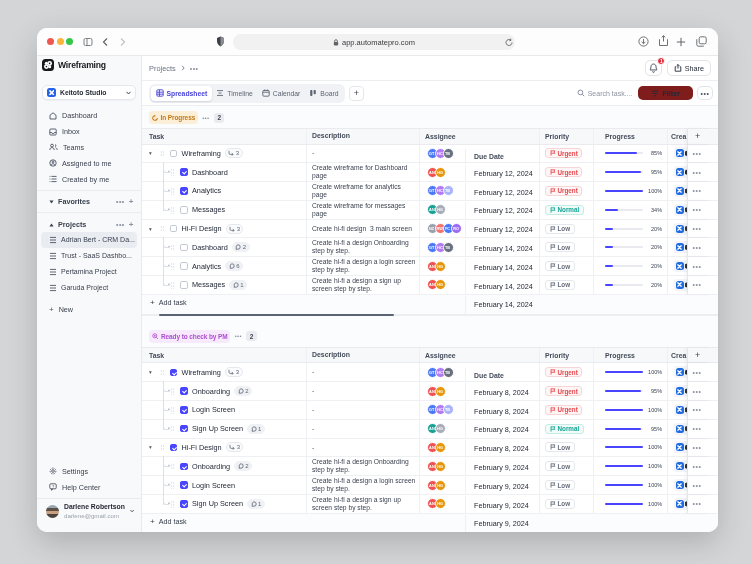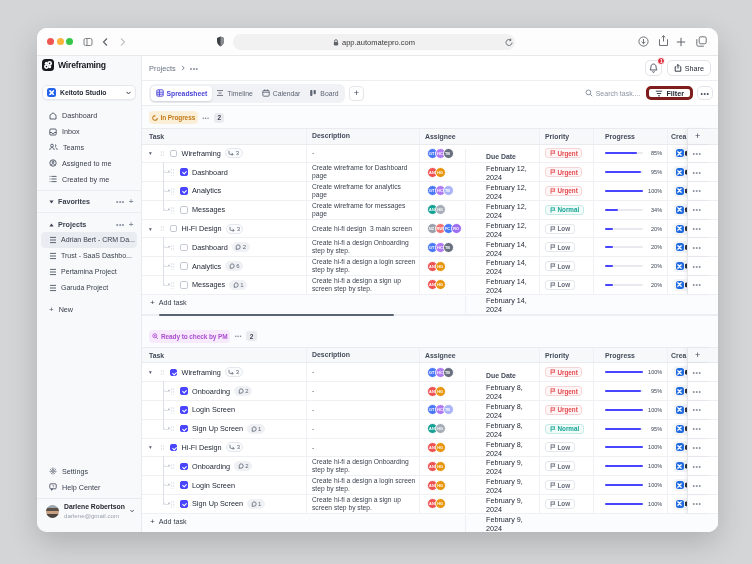--- a/index.html
+++ b/index.html
@@ -45,36 +45,36 @@
 .bell { position:relative; width:17px; height:16px; margin-right:5px; border:1px solid #e2e4e9; border-radius:5px; background:#fff; display:flex; align-items:center; justify-content:center; }
 .bell b { position:absolute; top:-4px; right:-4.5px; min-width:8px; height:8px; background:#e02d3c; color:#fff; font-size:5px; border-radius:4px; display:flex; align-items:center; justify-content:center; font-weight:bold; border:1px solid #fff; }
 .share-btn { display:flex; align-items:center; gap:3px; border:1px solid #e2e4e9; border-radius:5px; height:16px; padding:0 6px; font-size:7.2px; font-weight:500; color:#232936; background:#fff; }
 
 .toolbar { height:25px; background:#fff; border-bottom:1px solid #eceef1; display:flex; align-items:center; padding:0 5px 0 7px; }
 .tabs { display:flex; background:#f1f2f5; border-radius:6px; padding:2px; align-items:center; height:19px; }
 .tab { display:flex; align-items:center; gap:3px; font-size:6.8px; color:#5d6574; font-weight:500; padding:0 4.5px; height:15px; border-radius:4px; }
 .tab.on { background:#fff; color:#4945d8; font-weight:bold; box-shadow:0 1px 2px rgba(25,35,65,.15); }
 .tab-plus { width:15px; height:15px; border:1px solid #e4e6ea; background:#fff; border-radius:4px; margin-left:4px; display:flex; align-items:center; justify-content:center; color:#3c4353; font-size:9px; }
 .srch { display:flex; align-items:center; gap:3px; font-size:7px; color:#8b93a1; margin-right:6px; }
-.fbtn { display:flex; align-items:center; gap:3px; border:3px solid #7f1d1d; border-radius:5px; height:14px; padding:0 6px; font-size:7.2px; font-weight:bold; color:#232936; background:#fff; margin-right:4px;}
+.fbtn { display:flex; align-items:center; gap:3px; border:7px solid #7f1d1d; border-radius:5px; height:14px; padding:0 6px; font-size:7.2px; font-weight:bold; color:#232936; background:#fff; margin-right:4px;}
 .mbtn { width:16px; height:14px; border:1px solid #e2e4e9; border-radius:5px; background:#fff; display:flex; align-items:center; justify-content:center; color:#4b5363; font-size:7px; letter-spacing:.5px; }
 
 .content { position:relative; height:426px; background:#fbfcfd; overflow:hidden; }
 .grp-row { display:flex; align-items:center; gap:4.5px; padding:5px 0 4px 7px; }
 .gbadge { display:flex; align-items:center; gap:3px; height:13px; border-radius:4px; padding:0 2.5px; font-size:6.5px; font-weight:bold; letter-spacing:-0.1px; }
 .gbadge.prog { background:#fcefd8; color:#c17a18; }
 .gbadge.ready { background:#f6eafc; color:#ad4fd0; }
 .gdots { color:#8b93a1; font-size:6px; letter-spacing:.3px; }
 .gcount { background:#e9ebef; color:#3c4353; font-size:6.4px; font-weight:bold; border-radius:3px; padding:1.5px 3.5px; }
 .thead { display:flex; height:16.5px; background:#f7f8fa; border-top:1px solid #e9ebef; border-bottom:1px solid #e9ebef; align-items:center; font-size:6.9px; font-weight:bold; color:#434b5a; }
 .trow { display:flex; height:18.8px; background:#fff; border-bottom:1px solid #eef0f3; align-items:center; }
 .col-task { width:164px; padding-left:7px; display:flex; align-items:center; flex:none; position:relative; height:100%; }
 .col-desc { width:113px; padding-left:5px; flex:none; font-size:6.7px; color:#3c4250; line-height:1.18; border-left:1px solid #eef0f3; height:100%; display:flex; align-items:center; }
 .col-asg { width:46px; padding-left:6.5px; flex:none; display:flex; align-items:center; border-left:1px solid #eef0f3; height:100%; }
-.col-date { width:74px; padding-left:20px; flex:none; font-size:7.2px; color:#1c2230; border-left:1px solid #eef0f3; height:100%; display:flex; align-items:center;margin-top:40px; }
+.col-date { width:74px; padding-left:8px; flex:none; font-size:7.2px; color:#1c2230; border-left:1px solid #eef0f3; height:100%; display:flex; align-items:center;margin-top:40px; }
 .col-pri { width:54px; padding-left:5px; flex:none; border-left:1px solid #eef0f3; height:100%; display:flex; align-items:center; }
 .col-prog { width:74px; padding-left:11px; flex:none; border-left:1px solid #eef0f3; height:100%; display:flex; align-items:center; }
 .col-crt { width:20px; flex:none; border-left:1px solid #eef0f3; height:100%; display:flex; align-items:center; overflow:hidden; padding-left:6px; }
 .col-pin { width:24px; flex:none; border-left:1px solid #e4e6ea; height:100%; display:flex; align-items:center; padding-left:4.5px; color:#8b93a1; font-size:7px; letter-spacing:.5px; box-shadow:-2px 0 3px rgba(30,40,60,.05); }
 .thead .col-task { }
 .caret { width:6px; color:#545d6b; font-size:5.5px; margin-right:4.5px; flex:none; }
 .drag { width:4.5px; height:7.5px; margin-right:5.5px; flex:none; background-image:radial-gradient(circle, #b4bac4 0.7px, transparent 0.8px); background-size:2.5px 3px; background-position:0 0.5px; }
 .cb { width:7.5px; height:7.5px; border:1px solid #c3c9d3; border-radius:1.8px; background:#fff; margin-right:4.5px; flex:none; }
 .cb.ck { background:#4945ff; border-color:#4945ff; position:relative; }
 .cb.ck::after { content:""; position:absolute; left:2px; top:1px; width:1.8px; height:3.2px; border:solid #fff; border-width:0 1px 1px 0; transform:rotate(45deg); }

